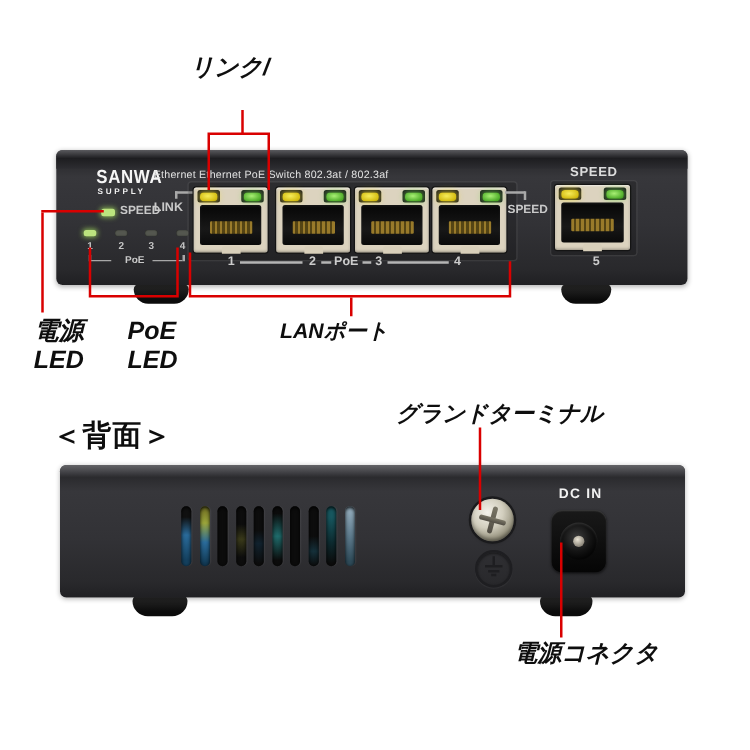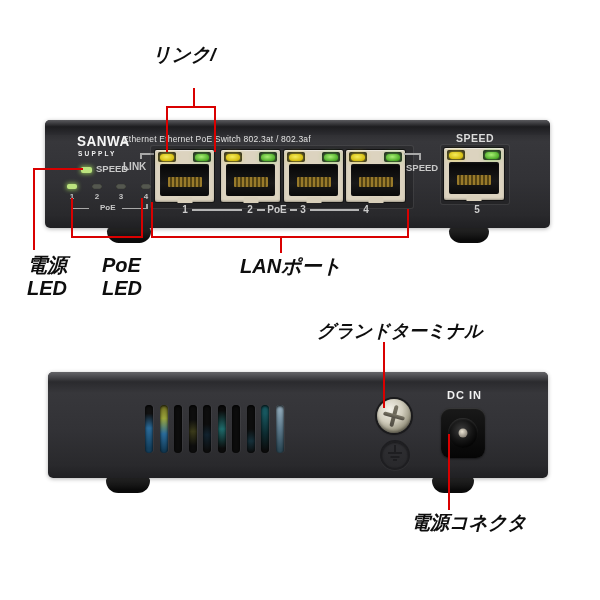--- a/index.html
+++ b/index.html
@@ -88,21 +88,21 @@
   <div class="ann" style="left:27px;top:254px">
     <span class="ln2">電源</span>
     <span class="ln2">LED</span>
   </div>
 
   <div class="ann" style="left:102px;top:254px">
     <span class="ln2">PoE</span>
     <span class="ln2">LED</span>
   </div>
 
-  <div class="ann" style="left:240px;top:253px;font-size:20px">LANポート</div>
+  <div class="ann" style="left:224px;top:253px;font-size:17px">LANポート</div>
 
   <div class="rl" style="left:193px;top:88px;width:2px;height:20px"></div>
   <div class="rl" style="left:166px;top:106px;width:50px;height:2px"></div>
   <div class="rl" style="left:166px;top:108px;width:2px;height:44px"></div>
   <div class="rl" style="left:214px;top:108px;width:2px;height:44px"></div>
   <div class="rl" style="left:33px;top:168px;width:50px;height:2px"></div>
   <div class="rl" style="left:33px;top:170px;width:2px;height:80px"></div>
   <div class="rl" style="left:71px;top:198px;width:2px;height:38px"></div>
   <div class="rl" style="left:141px;top:198px;width:2px;height:38px"></div>
   <div class="rl" style="left:71px;top:236px;width:72px;height:2px"></div>
@@ -218,20 +218,21 @@
     <span class="plab" style="left:205px">2</span>
     <div class="dash" style="left:212px;width:8px"></div>
     <span class="plab" style="left:232px">PoE</span>
     <div class="dash" style="left:245px;width:7px"></div>
     <span class="plab" style="left:258px">3</span>
     <div class="dash" style="left:265px;width:49px"></div>
     <span class="plab" style="left:321px">4</span>
     <span class="plab" style="left:432px">5</span>
   </div>
 
+  <div class="sec" style="left:42px;top:333px">＜背面＞</div>
   <div class="ann single" style="left:411px;top:510px;font-size:19px">電源コネクタ</div>
   <div class="ann single" style="left:317px;top:319px;font-size:18px">グランドターミナル</div>
 
   <div class="rl" style="left:383px;top:342px;width:2px;height:66px"></div>
   <div class="rl" style="left:448px;top:434px;width:2px;height:76px"></div>
 
   <div class="foot" style="left:106px;top:476px;width:44px;height:17px"></div>
   <div class="foot" style="left:432px;top:476px;width:42px;height:17px"></div>
 
   <div class="case" style="left:48px;top:372px;width:500px;height:106px">

